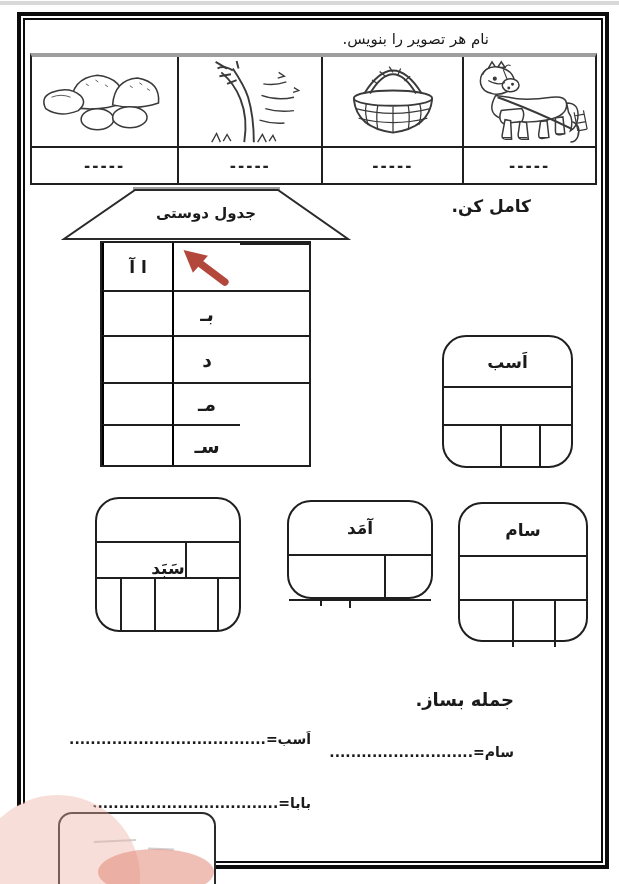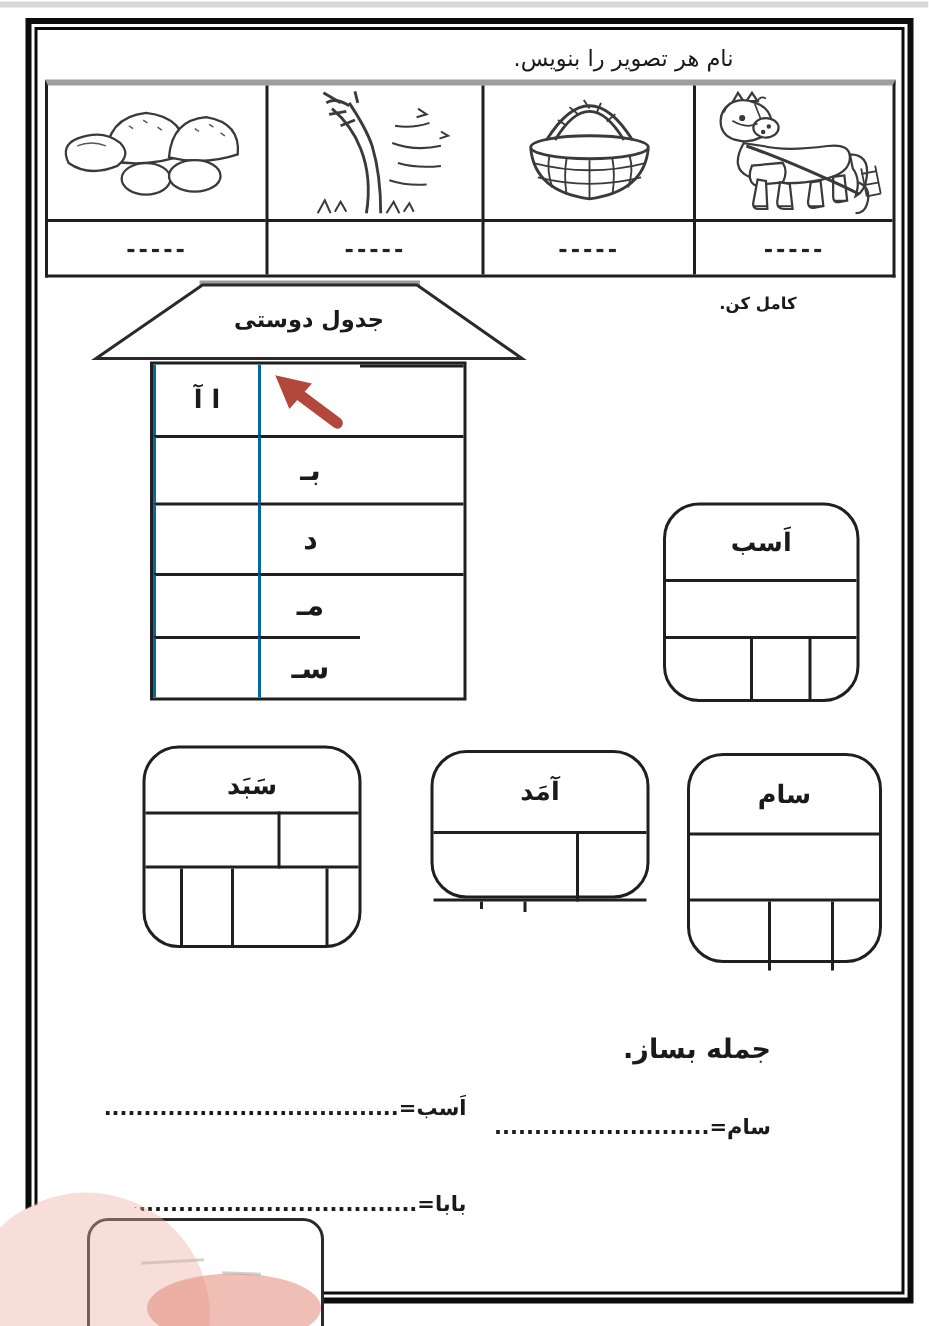--- a/index.html
+++ b/index.html
@@ -15,30 +15,30 @@
 
   .ptable { position:absolute; left:30px; top:53px; width:567px; height:132px; background:#fff;
             border:2px solid #1f1f1f; border-top:4px solid #9e9e9e;
             display:grid; grid-template-columns:1.03fr 1.02fr 1fr 0.94fr; grid-template-rows:1fr 37px; }
   .pcell { border-left:2px solid #1f1f1f; display:flex; align-items:center; justify-content:center; overflow:hidden; }
   .pcell.first { border-left:none; }
   .pdash { border-left:2px solid #1f1f1f; border-top:2px solid #1f1f1f; display:flex; align-items:center;
            justify-content:center; font-weight:bold; font-size:15px; letter-spacing:2px; color:#222; direction:ltr; }
   .pdash.first { border-left:none; }
 
-  .complete { position:absolute; top:196px; right:88px; font-size:11px; font-weight:bold; direction:rtl; }
+  .complete { position:absolute; top:196px; right:88px; font-size:17px; font-weight:bold; direction:rtl; }
 
   .roofsvg { position:absolute; left:60px; top:186px; }
   .rooftitle { position:absolute; left:60px; top:204px; width:292px; text-align:center;
                font-size:15px; font-weight:bold; direction:rtl; }
 
   .ftable { position:absolute; left:100px; top:241px; width:211px; height:226px; background:#fff;
             border:2px solid #1f1f1f; display:grid;
             grid-template-columns:70px 68px 1fr; grid-template-rows:47px 45px 47px 42px 1fr; }
-  .fc { border-left:2px solid #0369a1; border-top:2px solid #1f1f1f;
+  .fc { border-left:2px solid #000000; border-top:2px solid #1f1f1f;
         display:flex; align-items:center; justify-content:center; direction:rtl; }
   .fc.nbl { border-left:none; }
   .fc.nbt { border-top:none; }
   .fhdr { font-size:17px; font-weight:bold; }
   .flabel { font-size:19px; font-weight:bold; }
 
   .wbox { position:absolute; border:2.5px solid #1f1f1f; border-radius:24px; background:#fff; }
   .wtitle { position:absolute; left:0; right:0; top:0; display:flex; align-items:center; justify-content:center;
             font-weight:bold; font-size:17px; direction:rtl; }
   .ln { position:absolute; background:#1f1f1f; }
@@ -208,21 +208,21 @@
     <div class="wtitle" style="height:49px;">اَسب</div>
     <div class="ln hln" style="top:49px;"></div>
     <div class="warea" style="top:51px; height:36px;"></div>
     <div class="ln hln" style="top:87px;"></div>
     <div class="warea" style="top:89px; bottom:0;"></div>
     <div class="ln vln" style="left:56px; top:89px; bottom:0;"></div>
     <div class="ln vln" style="left:95px; top:89px; bottom:0;"></div>
   </div>
 
   <div class="wbox" id="box-sabad">
-    <div class="wtitle" style="height:50px;">سَبَد</div>
+    <div class="wtitle" style="height:50px;margin-top:44px;">سَبَد</div>
     <div class="ln hln" style="top:42px;"></div>
     <div class="warea" style="top:44px; height:32px;"></div>
     <div class="ln vln" style="left:88px; top:42px; height:38px;"></div>
     <div class="ln hln" style="top:78px;"></div>
     <div class="warea" style="top:80px; bottom:0;"></div>
     <div class="ln vln" style="left:23px; top:80px; bottom:0;"></div>
     <div class="ln vln" style="left:57px; top:80px; bottom:0;"></div>
     <div class="ln vln" style="left:120px; top:80px; bottom:0;"></div>
   </div>
 

